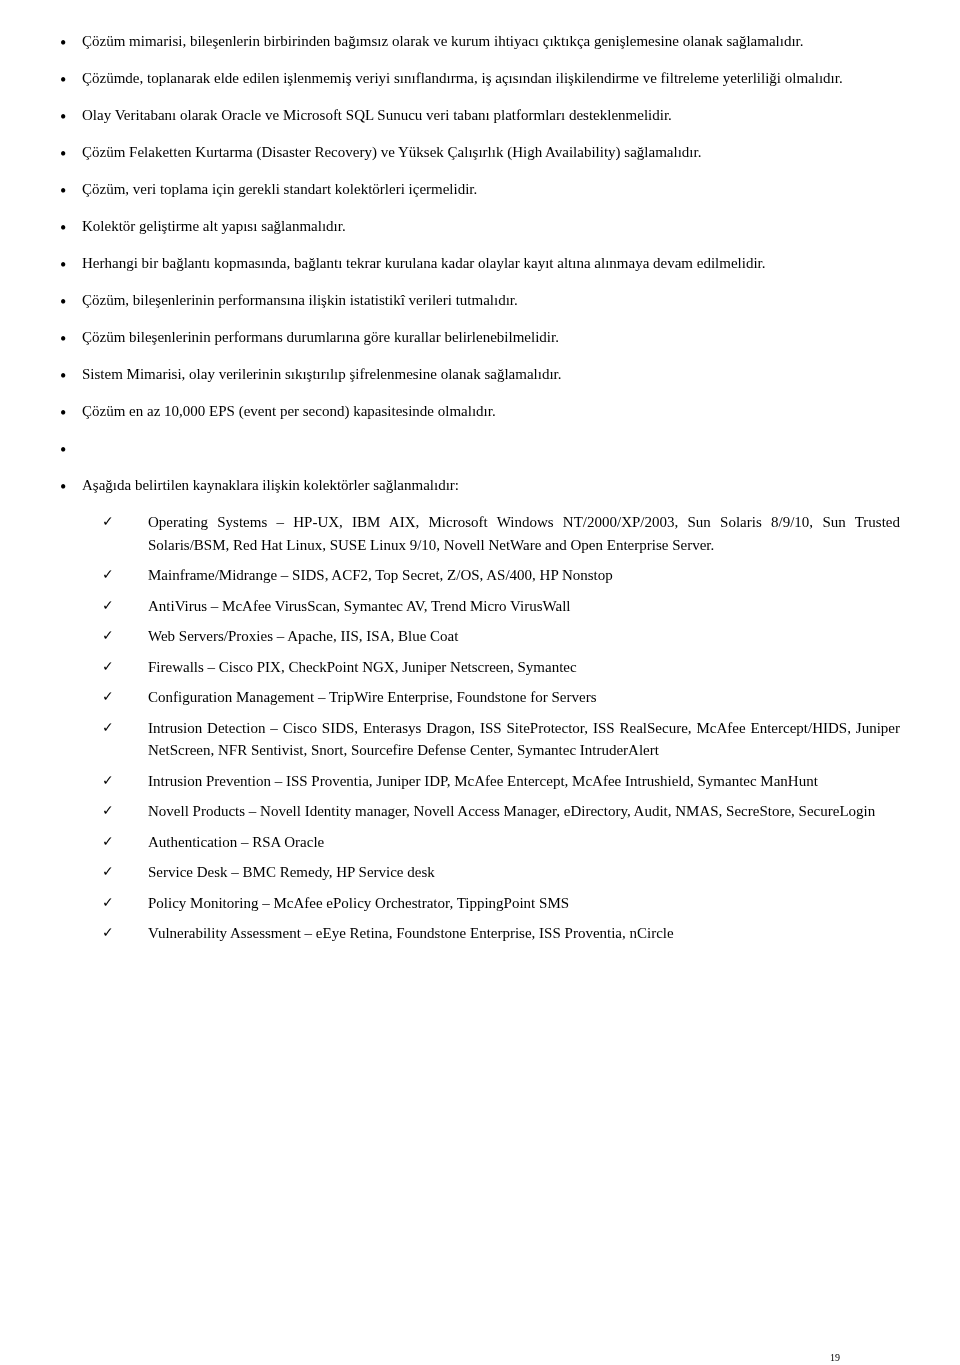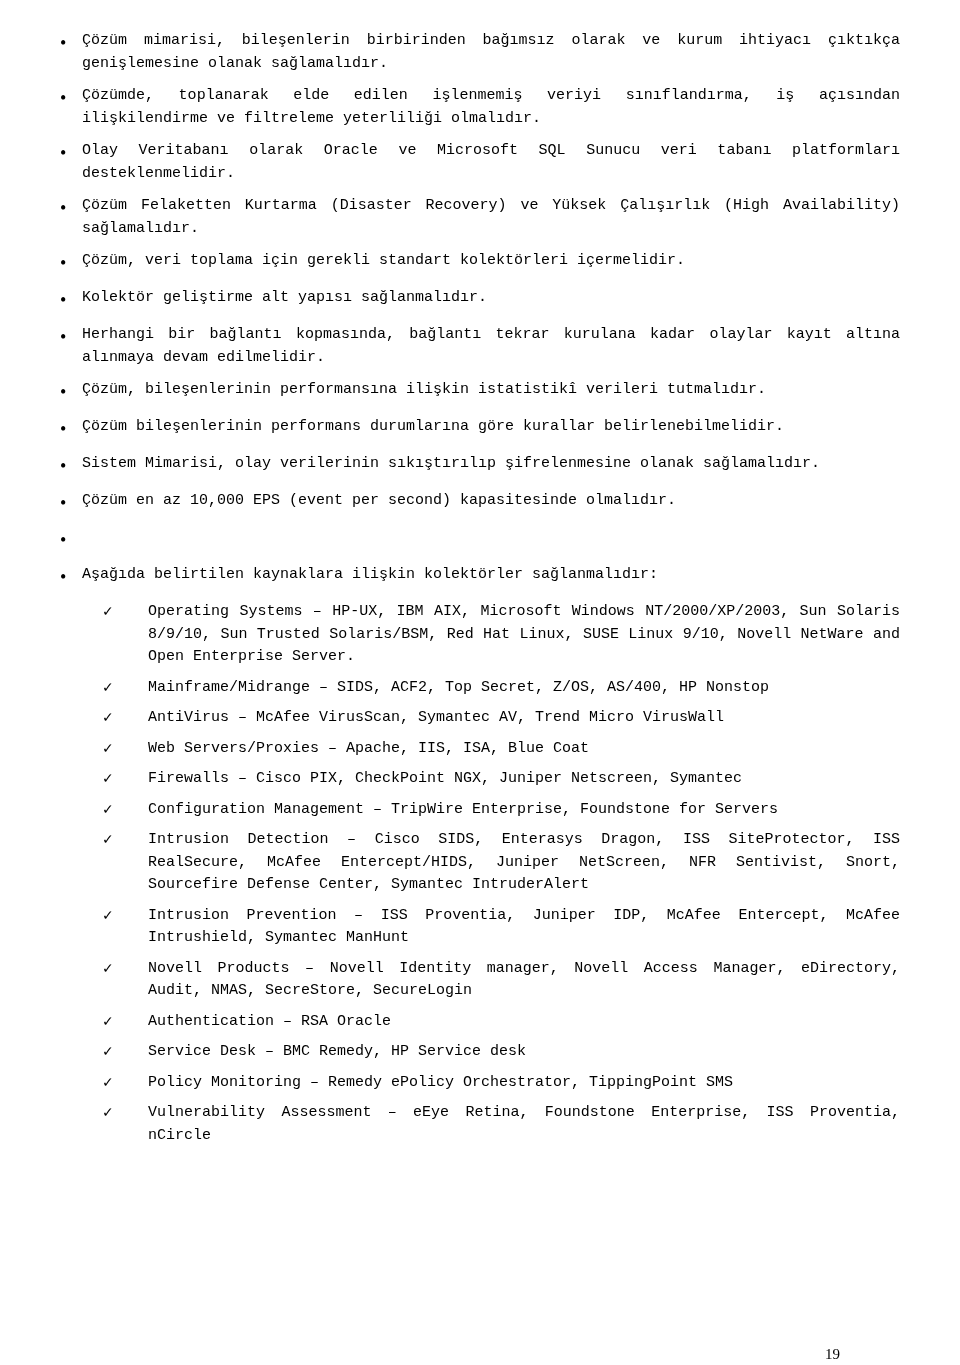--- a/index.html
+++ b/index.html
@@ -33,21 +33,20 @@
     }
     ul.bullet-list > li .bullet {
       min-width: 22px;
       font-size: 18px;
       line-height: 1.5;
       color: #000;
     }
     ul.bullet-list > li .li-text {
       flex: 1;
       text-align: justify;
-      font-family: Liberation Mono, monospace;
     }
     ul.check-list {
       list-style: none;
       padding: 0;
       margin: 0;
       margin-top: 8px;
     }
     ul.check-list > li {
       display: flex;
       align-items: flex-start;
@@ -61,21 +60,21 @@
     }
     ul.check-list > li .li-text {
       flex: 1;
       text-align: justify;
       margin-left: 24px;
     }
     .page-number {
       position: absolute;
       bottom: 30px;
       right: 60px;
-      font-size: 15px;
+      font-size: 10px;
       color: #000;
     }
     .page-wrapper {
       position: relative;
       min-height: 1365px;
     }
   </style>
 </head>
 <body>
 
@@ -175,21 +174,21 @@
             <li>
               <span class="check">✓</span>
               <span class="li-text">Authentication – RSA Oracle</span>
             </li>
             <li>
               <span class="check">✓</span>
               <span class="li-text">Service Desk – BMC Remedy, HP Service desk</span>
             </li>
             <li>
               <span class="check">✓</span>
-              <span class="li-text">Policy Monitoring – Remedy ePolicy Orchestrator, TippingPoint SMS</span>
+              <span class="li-text">Policy Monitoring – McAfee ePolicy Orchestrator, TippingPoint SMS</span>
             </li>
             <li>
               <span class="check">✓</span>
               <span class="li-text">Vulnerability Assessment – eEye Retina, Foundstone Enterprise, ISS Proventia, nCircle</span>
             </li>
           </ul>
         </li>
       </ul>
   </div>
   <div class="page-number">19</div>

